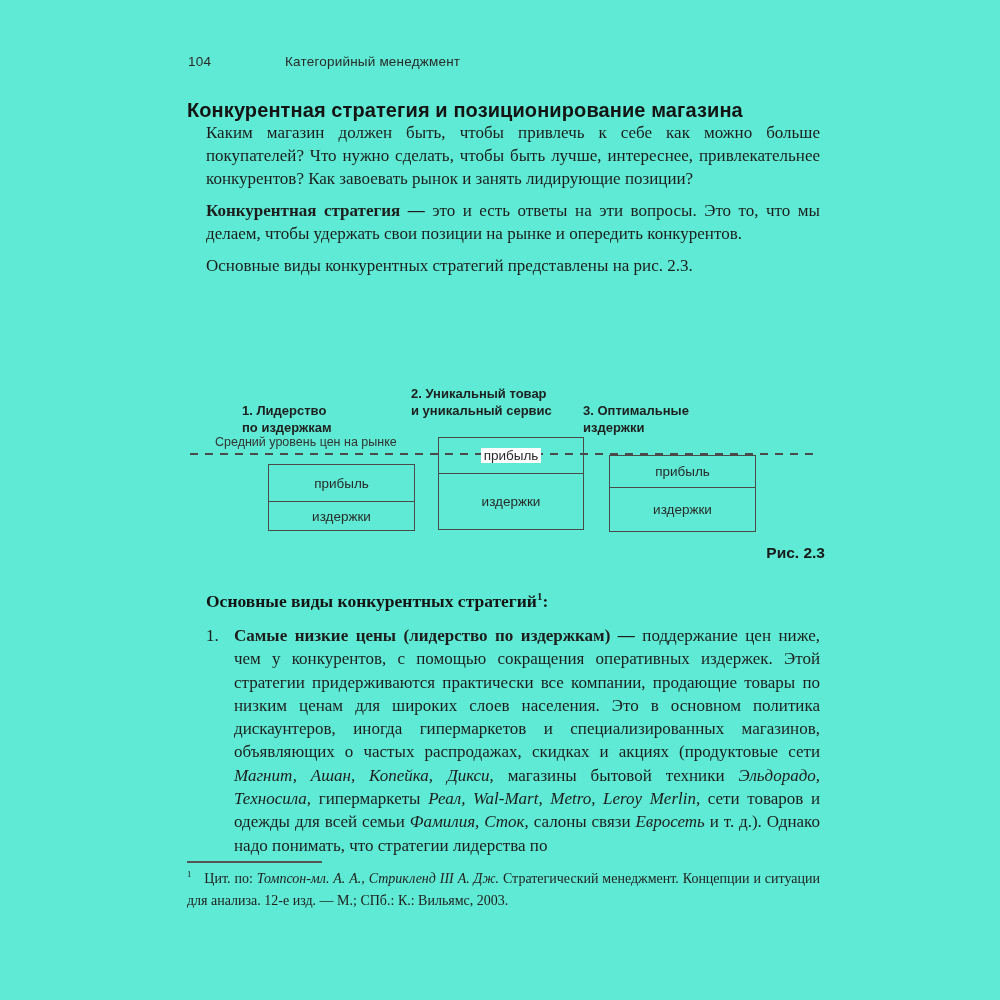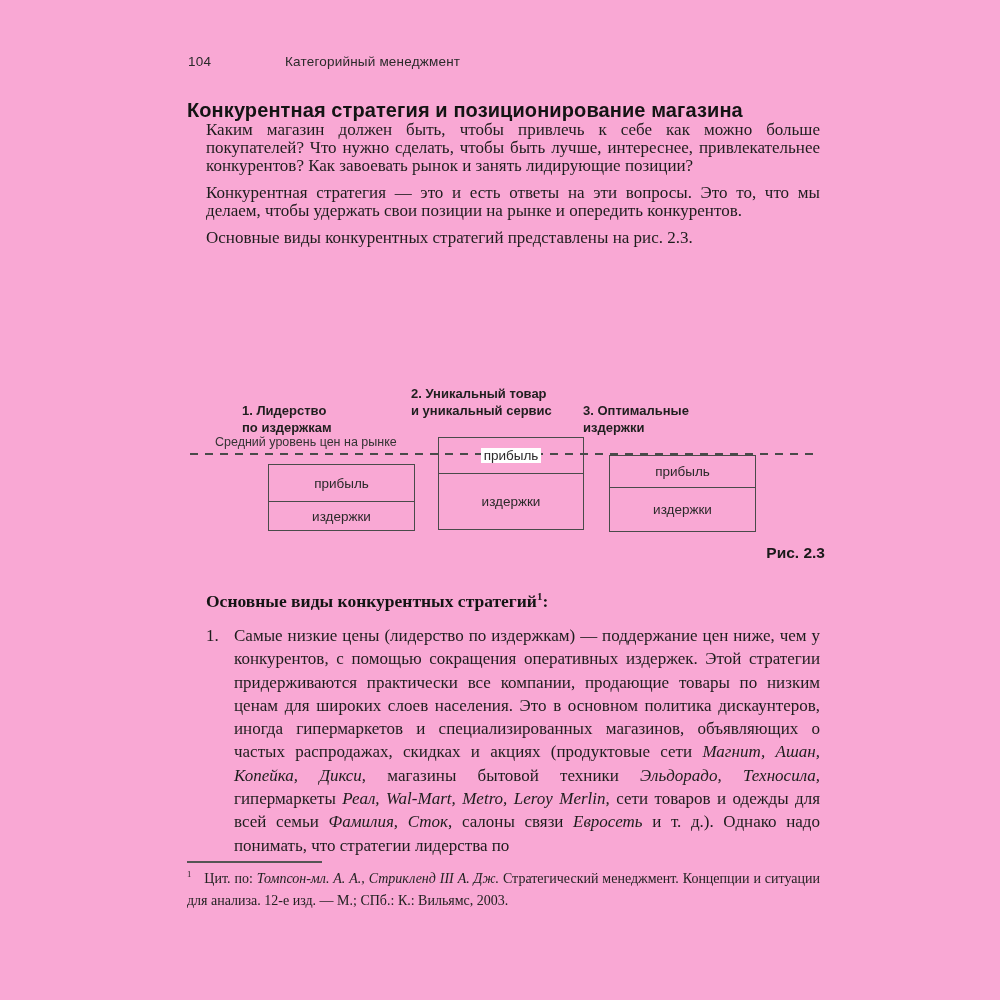--- a/index.html
+++ b/index.html
@@ -1,19 +1,19 @@
 <!DOCTYPE html>
 <html lang="ru"><head>
 <meta charset="utf-8">
 <style>
   html,body{margin:0;padding:0;background:#ffffff;}
   .page{
     position:relative;
     width:1000px;height:1000px;
-    background:#f9a8d4;
+    background:#5eead4;
     overflow:hidden;
     color:#1d1d1d;
     font-family:"Liberation Serif", serif;
   }
   
   .running-head{
     position:absolute;left:188px;top:54px;width:632px;
     font-family:"Liberation Sans", sans-serif;
     font-size:13.5px;color:#2a2a2a;letter-spacing:.2px;
     display:flex;align-items:baseline;
@@ -22,24 +22,24 @@
   
   .chapter-title{
     position:absolute;left:187px;top:86px;width:640px;
     font-family:"Liberation Sans", sans-serif;
     font-size:20px;font-weight:700;color:#141414;letter-spacing:.1px;
   }
   
   .paras{position:absolute;left:206px;top:121px;width:614px;}
   .bp{
     margin:0 0 9px 0;
-    font-size:17px;line-height:18px;
+    font-size:17px;line-height:23px;
     text-align:justify;color:#1d1d1d;
   }
-  .b{font-weight:400;}
+  .b{font-weight:700;}
   .i{font-style:italic;}
   
   .figure{position:absolute;left:185px;top:385px;width:640px;height:158px;}
   .market-line{
     position:absolute;left:5px;top:68px;width:630px;height:2px;
     background:repeating-linear-gradient(90deg,#4a4a4a 0 8px,transparent 8px 15px);
   }
   .market-label{
     position:absolute;left:30px;top:50px;
     font-family:"Liberation Sans", sans-serif;

